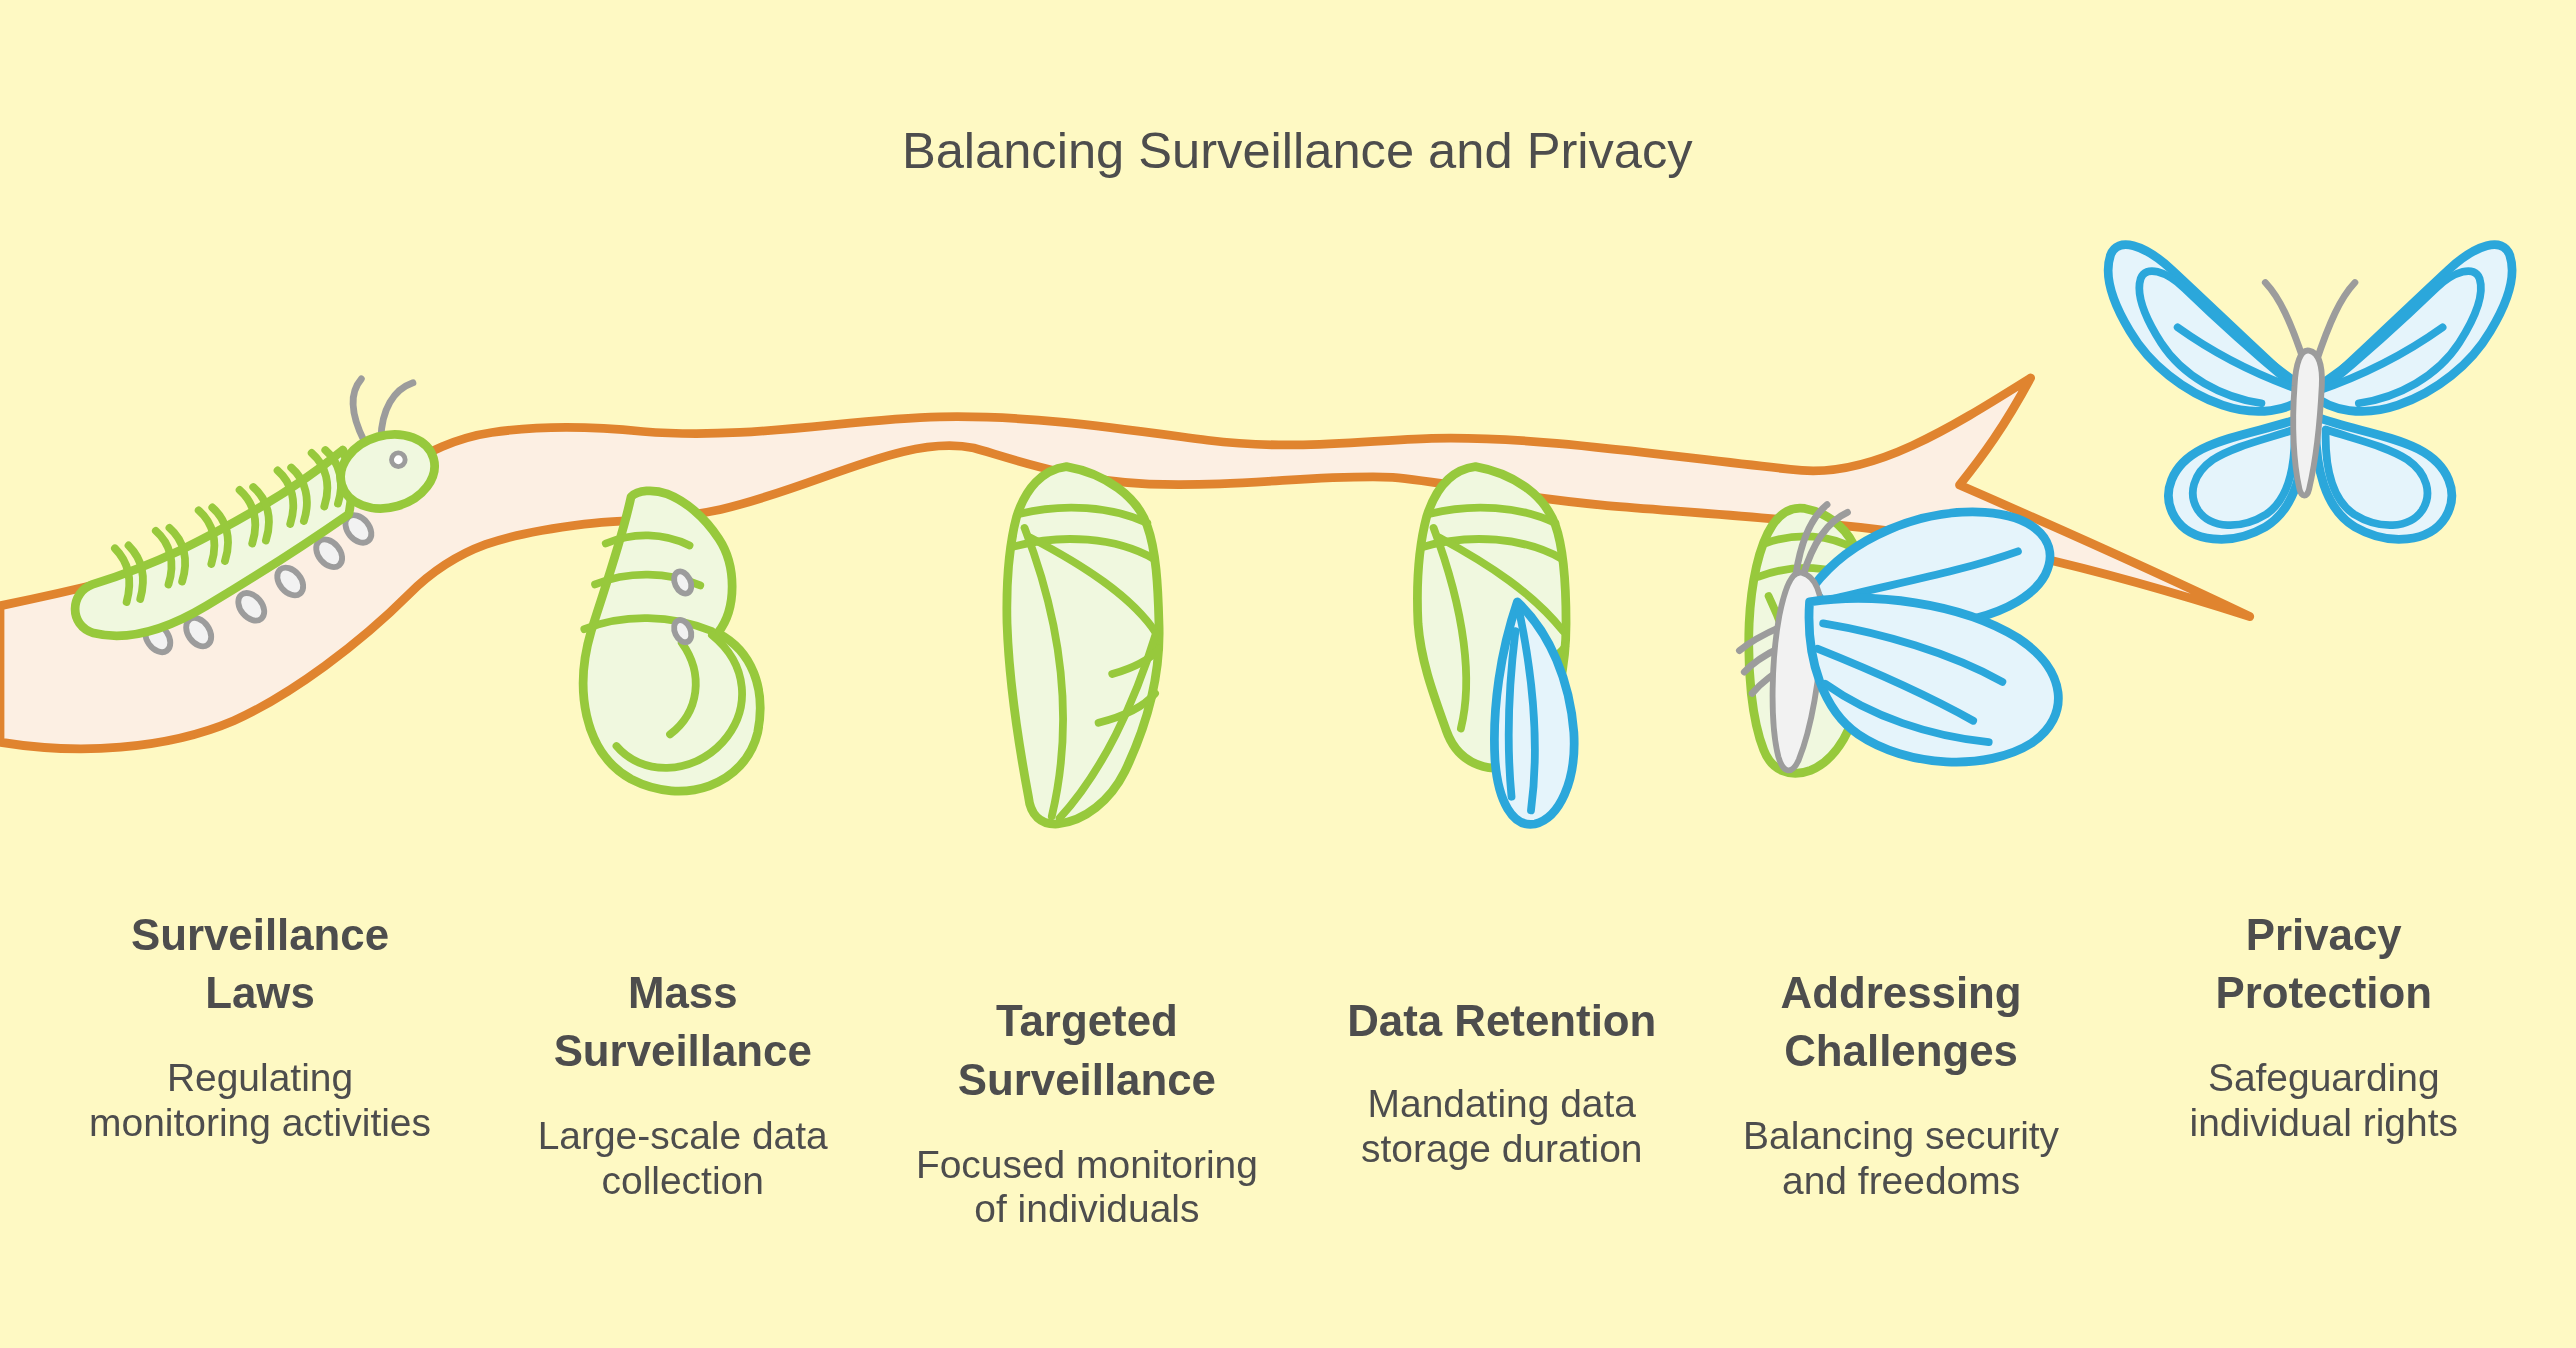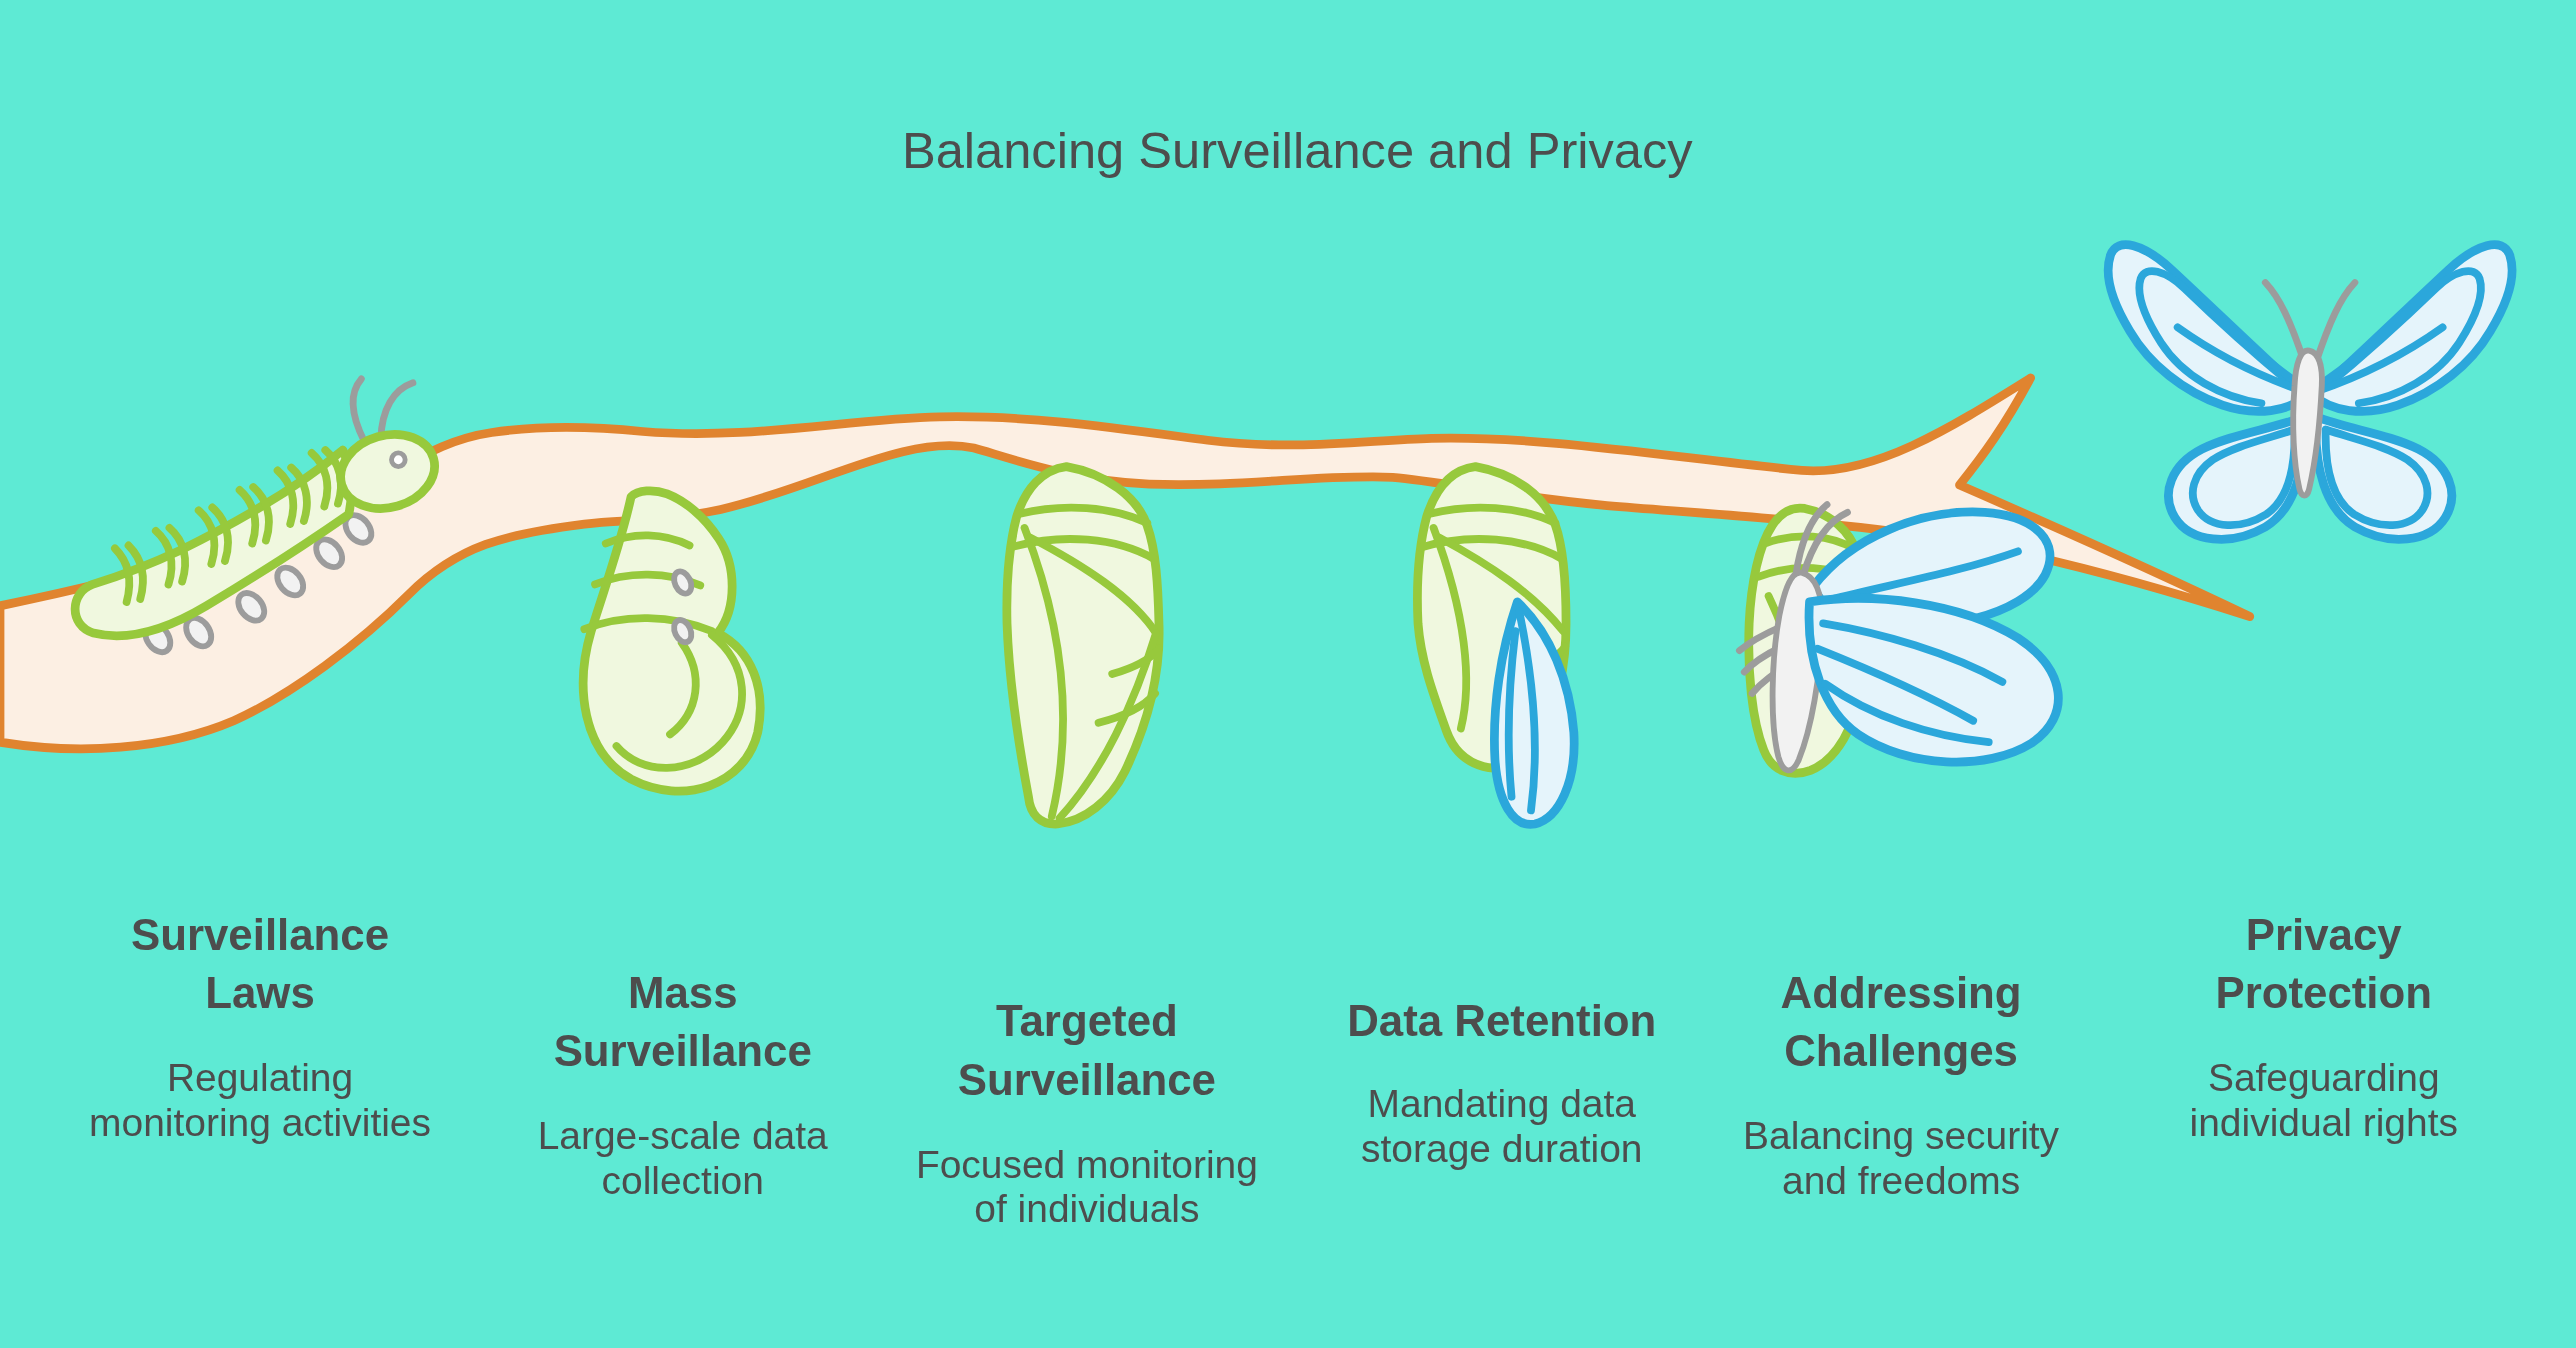--- a/index.html
+++ b/index.html
@@ -1,16 +1,16 @@
 <!DOCTYPE html>
 <html><head>
 <meta charset="utf-8">
 <style>
   html,body{margin:0;padding:0;background:#ffffff;}
-  .canvas{position:relative;width:2576px;height:1349px;background:#5eead4;overflow:hidden;
+  .canvas{position:relative;width:2576px;height:1349px;background:#fef9c3;overflow:hidden;
           font-family:"Liberation Sans", sans-serif;}
   svg{display:block;}
   .orange-shape{fill:#FCEFE3;stroke:#E0842F;stroke-width:9;stroke-linecap:round;stroke-linejoin:round;}
   .green-shape{fill:#F0F8DF;stroke:#97C93C;stroke-width:9;stroke-linecap:round;stroke-linejoin:round;}
   .green-line{fill:none;stroke:#97C93C;stroke-width:8;stroke-linecap:round;stroke-linejoin:round;}
   .blue-shape{fill:#E5F4FB;stroke:#2BA7DB;stroke-width:9;stroke-linecap:round;stroke-linejoin:round;}
   .blue-line{fill:none;stroke:#2BA7DB;stroke-width:8;stroke-linecap:round;stroke-linejoin:round;}
   .gray-line{fill:none;stroke:#9C9C9C;stroke-width:7;stroke-linecap:round;stroke-linejoin:round;}
   .gray-shape{fill:#F2F2F2;stroke:#9C9C9C;stroke-width:6;stroke-linecap:round;stroke-linejoin:round;}
   .title-text{font-size:52px;fill:#4D4D4D;text-anchor:middle;}

